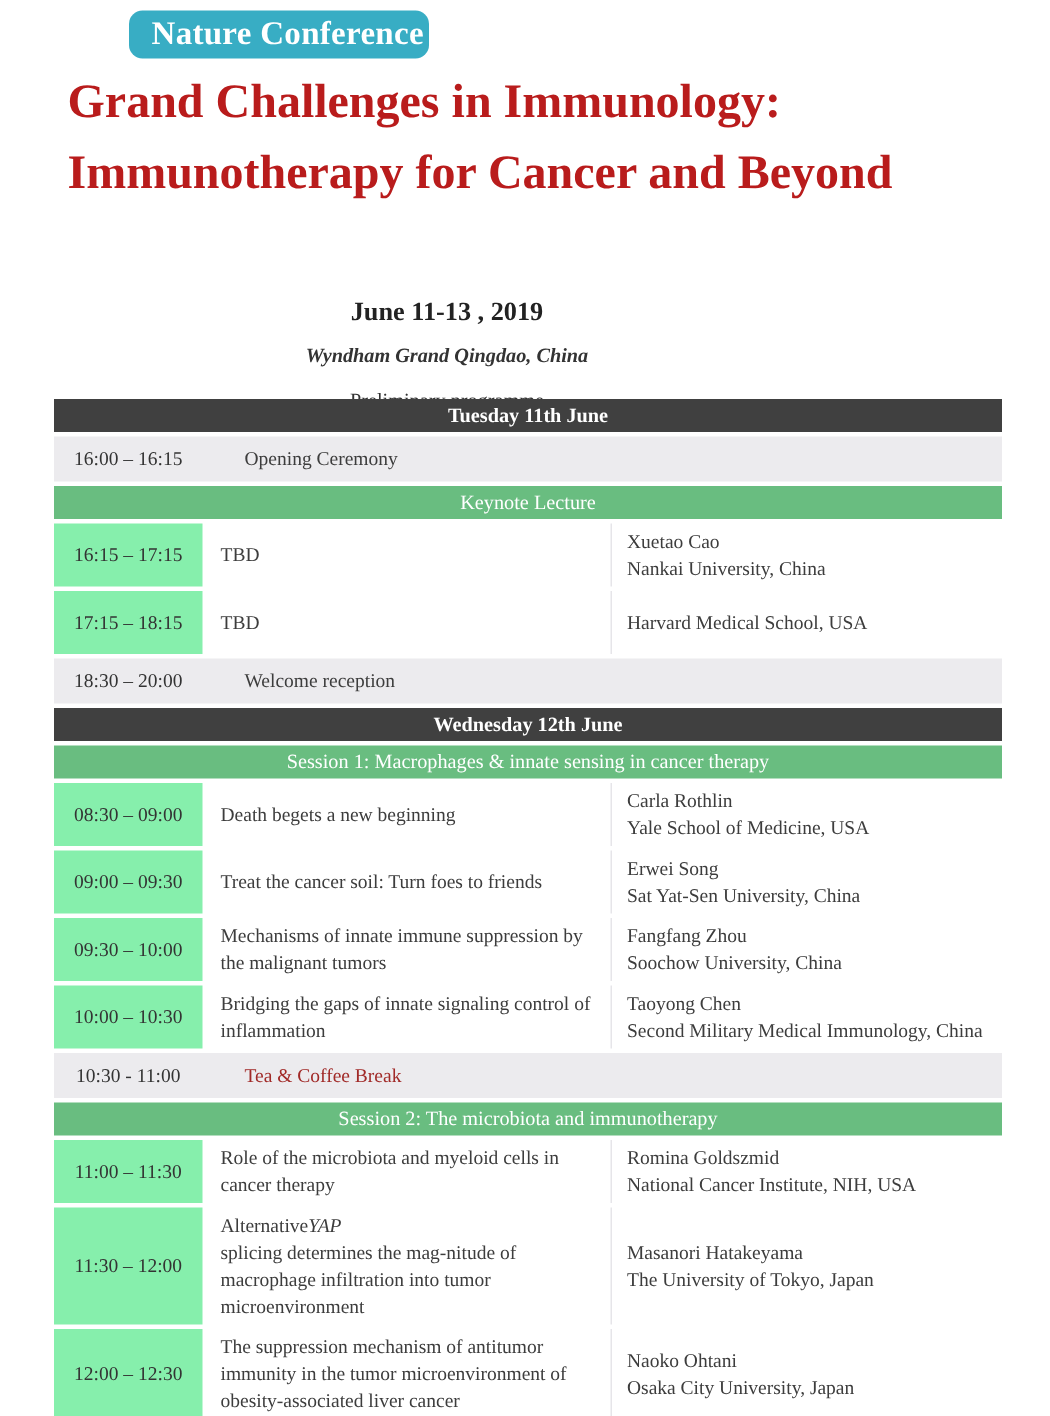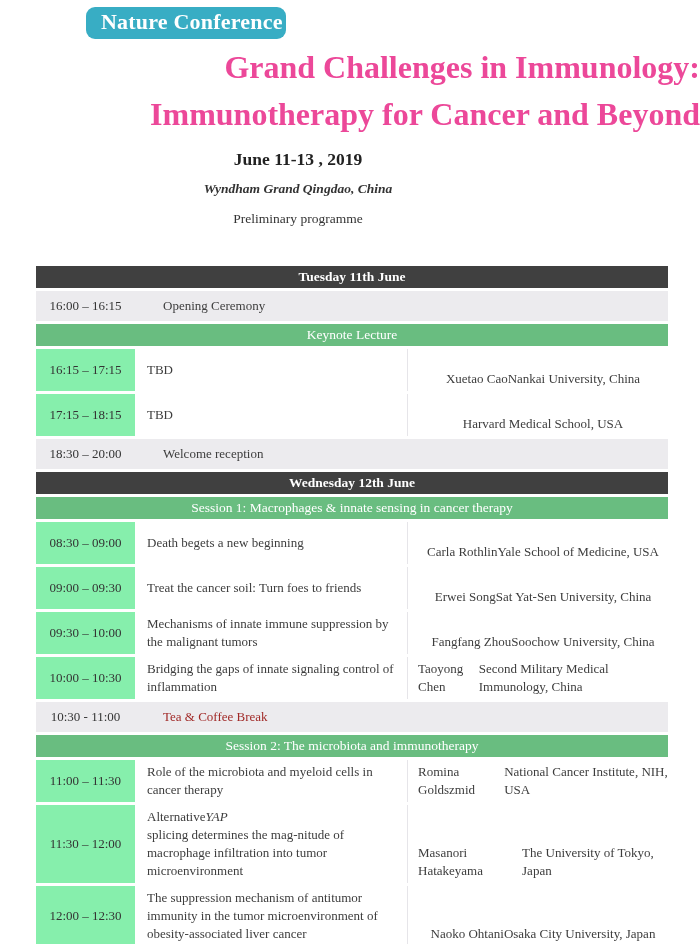--- a/index.html
+++ b/index.html
@@ -14,25 +14,25 @@
   .badge {
     position: absolute; left: 86px; top: 7px;
     background: #38adc4; color: #ffffff;
     font-size: 22px; font-weight: bold;
     padding: 2px 3px 4px 15px;
     border-radius: 9px;
     letter-spacing: 0.2px;
   }
   .main-title {
     position: absolute; top: 44px; left: 45px; width: 655px;
-    text-align: right;
-    color: #ec4899; font-weight: bold;
+    text-align: left;
+    color: #b91c1c; font-weight: bold;
     font-size: 32px; line-height: 47px;
   }
-  .meta { position: absolute; left: 0; width: 596px; text-align: center; }
+  .meta { position: absolute; left: 0; width: 596px; text-align: center; margin-top: 48px; }
   .meta.dates { top: 149px; font-size: 17.5px; font-weight: bold; color: #222; }
   .meta.venue { top: 181px; font-size: 13.5px; font-style: italic; font-weight: bold; color: #333; }
   .meta.note  { top: 211px; font-size: 13.5px; color: #333; }
 
   .schedule {
     position: absolute; left: 36px; top: 266px; width: 632px;
   }
   .row { margin-bottom: 3px; }
   .row.day {
     background: #404040; color: #ffffff;
@@ -62,25 +62,24 @@
   }
   .row.event .cell.time, .row.break .cell.time { background: transparent; }
   .cell.ttl {
     display: flex; align-items: center; flex-wrap: wrap; align-content: center;
     font-size: 13px; line-height: 18px;
     padding: 3px 4px 3px 7px;
   }
   .cell.ttl.red { color: #a12a28; }
   .ital { font-style: italic; }
   .cell.spk {
-    display: flex; flex-direction: row; justify-content: center;
+    display: flex; flex-direction: column; justify-content: center;
     font-size: 13px; line-height: 18px;
     padding: 3px 0 3px 10px;
     border-left: 1px solid #e6e5e9;
-    align-items: flex-end;
   }
 </style>
 </head>
 <body>
 
 <div class="badge">Nature Conference</div>
 
 <div class="main-title">
   <div>Grand Challenges in Immunology:</div>
   <div>Immunotherapy for Cancer and Beyond</div>

